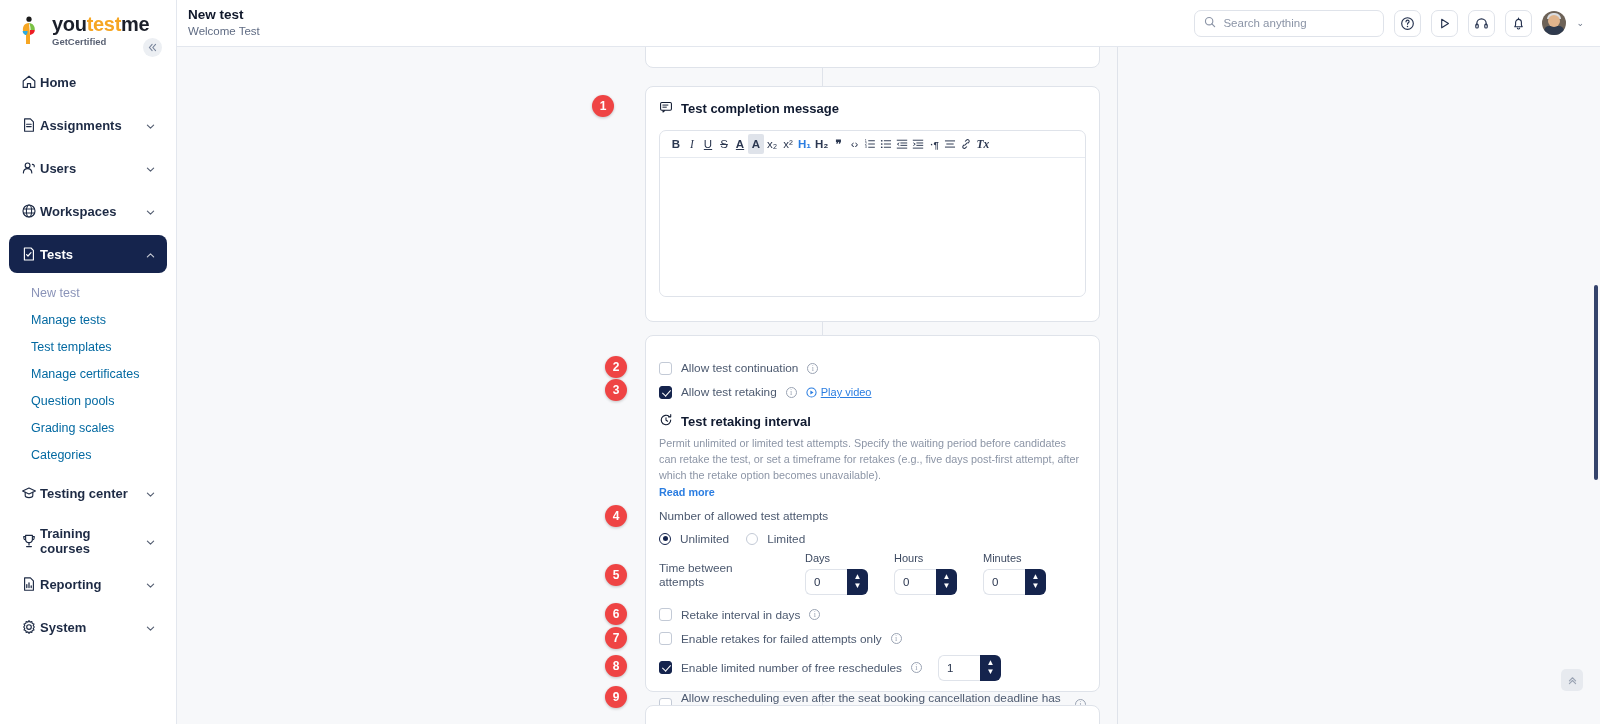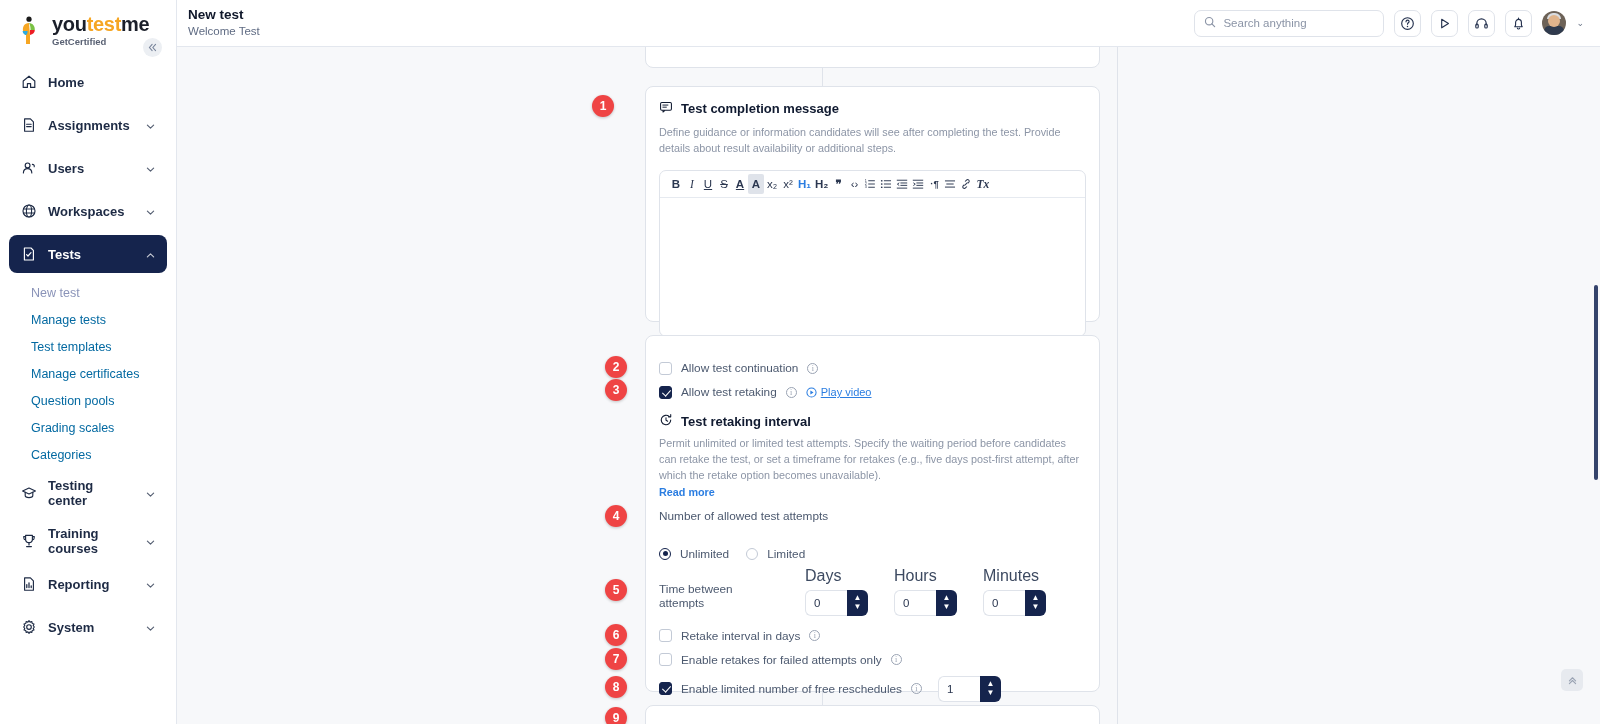--- a/index.html
+++ b/index.html
@@ -24,21 +24,21 @@
   .logo-sub { font-size:9.5px; color:#5c6madd; margin-top:2px; margin-right:7px;
               font-weight:600; color:#5a6274; }
   .collapse-btn {
     position:absolute; right:14px; top:38px; width:19px; height:19px;
     border-radius:50%; background:#eceff3; color:#77839a;
     display:flex; align-items:center; justify-content:center; font-size:10px;
     cursor:pointer;
   }
   .nav { margin-top:16px; }
   .nav-item {
-    display:flex; align-items:center; gap:11px;
+    display:flex; align-items:center; gap:3px;
     height:38px; margin:0 9px; padding:0 11px;
     border-radius:8px; cursor:pointer; color:#1d2a44;
     font-size:13px; font-weight:600;
   }
   .nav-item .ico { width:17px; height:17px; flex:none; display:flex; align-items:center; justify-content:center; }
   .nav-item .lbl { flex:1; }
   .nav-item .chev { width:11px; height:11px; opacity:.75; }
   .nav-item.active { background:#15244d; color:#fff; }
   .nav-sub {
     height:27px; display:flex; align-items:center;
@@ -139,21 +139,21 @@
     font-size:8px; display:flex; align-items:center; justify-content:center;
     font-family:"Liberation Serif", serif; cursor:pointer; flex:none;
   }
   .play-link {
     display:flex; align-items:flex-end; gap:4px; color:#2a7de1; font-size:11px;
     text-decoration:underline; cursor:pointer;
   }
   .read-more { color:#2a7de1; font-size:10.8px; font-weight:600; cursor:pointer; margin-top:2px; display:inline-block;}
 
   .field-label { font-size:11.8px; color:#4c596f; }
-  .col-label { font-size:16px; color:#3d4a61; font-weight:500; }
+  .col-label { font-size:11px; color:#3d4a61; font-weight:500; }
   .spinner { display:flex; width:63px; height:26px; }
   .spinner .val {
     flex:1; border:1px solid #dfe3ea; border-right:none; border-radius:6px 0 0 6px;
     display:flex; align-items:center; padding-left:8px; font-size:11.5px; color:#2b3750; background:#fff;
   }
   .spinner .btns {
     width:21px; background:#15244d; border-radius:0 6px 6px 0;
     display:flex; flex-direction:column; align-items:center; justify-content:center; gap:1px;
     color:#fff; cursor:pointer;
   }
@@ -422,21 +422,20 @@
     <div class="panel-head">
       <span>
         <svg width="14" height="14" viewBox="0 0 16 16">
             <rect x="1.8" y="2.8" width="12.4" height="9" rx="1.4" fill="none" stroke="#101a30" stroke-width="1.2"></rect>
             <path d="M4.4 5.8 H10.2 M4.4 8.2 H8.4" stroke="#101a30" stroke-width="1.1" stroke-linecap="round"></path>
             <path d="M4.6 11.8 L4.6 13.8 L6.8 11.8" fill="none" stroke="#101a30" stroke-width="1.2" stroke-linejoin="round"></path>
           </svg>
       </span>
       <span>Test completion message</span>
     </div>
-    <div class="panel-desc">Define guidance or information candidates will see after completing the test. Provide details about result availability or additional steps.</div>
 
     <div class="editor">
       <div class="editor-toolbar">
         <div class="tbtn" style="font-weight:700">B</div>
         <div class="tbtn" style="font-style:italic;font-family:'Liberation Serif',serif">I</div>
         <div class="tbtn" style="text-decoration:underline">U</div>
         <div class="tbtn" style="text-decoration:line-through">S</div>
         <div class="tbtn" style="text-decoration:underline;font-weight:700">A</div>
         <div class="tbtn" style="font-weight:700;background:#dfe3ea;border-radius:2px">A</div>
         <div class="tbtn">x₂</div>
@@ -527,21 +526,21 @@
       </span>
       <span>Test retaking interval</span>
     </div>
     <div class="panel-desc" style="margin-top:6px;">Permit unlimited or limited test attempts. Specify the waiting period before candidates can retake the test, or set a timeframe for retakes (e.g., five days post-first attempt, after which the retake option becomes unavailable).</div>
     <div class="read-more">Read more</div>
 
     
     <div style="margin-top:10px; position:relative;">
       <div class="badge" style="top:-4px;">4</div>
       <div class="field-label">Number of allowed test attempts</div>
-      <div style="display:flex; align-items:center; gap:9px; margin-top:24px;">
+      <div style="display:flex; align-items:center; gap:9px; margin-top:9px;">
         <div class="radio on"></div>
         <span class="clabel">Unlimited</span>
         <div class="radio" style="margin-left:8px"></div>
         <span class="clabel">Limited</span>
       </div>
     </div>
 
     
     <div style="margin-top:6px; position:relative; display:flex; align-items:flex-end; gap:26px;">
       <div class="badge" style="top:12px;">5</div>

